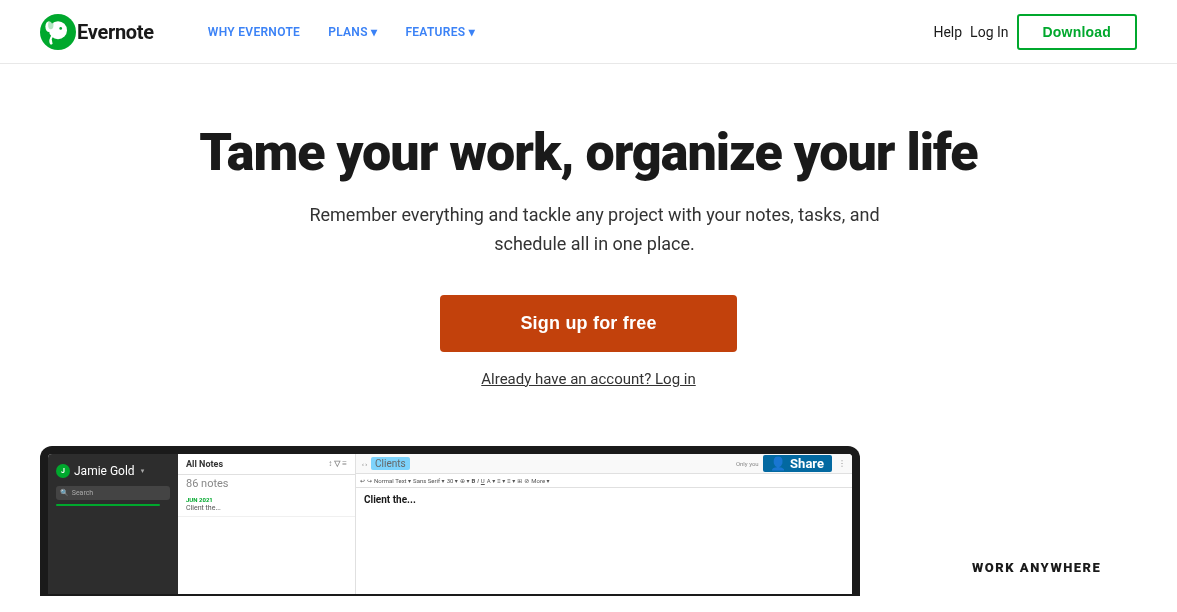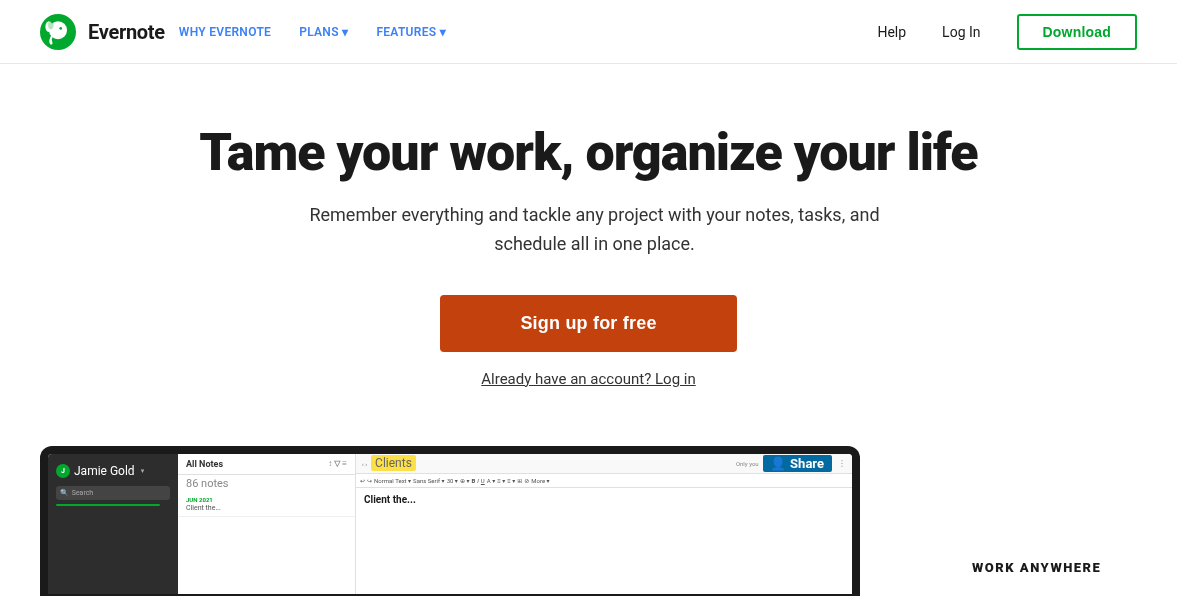--- a/index.html
+++ b/index.html
@@ -22,22 +22,23 @@
       align-items: center;
       padding: 0 40px;
       height: 64px;
       border-bottom: 1px solid #e8e8e8;
       position: relative;
     }
 
     .nav-logo {
       display: flex;
       align-items: center;
-      gap: 12px;
+      gap: 1px;
       text-decoration: none;
+      margin-right: 40px;
     }
 
     .nav-logo-icon {
       width: 36px;
       height: 36px;
     }
 
     .nav-logo-text {
       font-size: 20px;
       font-weight: 700;
@@ -62,21 +63,21 @@
       display: flex;
       align-items: center;
       letter-spacing: 0.3px;
       text-transform: uppercase;
       cursor: pointer;
     }
 
     .nav-right {
       display: flex;
       align-items: center;
-      gap: 36px;
+      gap: 8px;
     }
 
     .nav-help, .nav-login {
       font-size: 14px;
       color: #1a1a1a;
       text-decoration: none;
       cursor: pointer;
     }
 
     .nav-download-btn {
@@ -259,23 +260,23 @@
       height: 20px;
       background: #f9f9f9;
       border-bottom: 1px solid #e0e0e0;
       display: flex;
       align-items: center;
       padding: 0 6px;
       gap: 4px;
     }
 
     .mock-toolbar-tab {
-      font-size: 12px;
+      font-size: 10px;
       color: #666;
-      background: #fde047;
+      background: #7dd3fc;
       padding: 1px 4px;
       border-radius: 2px;
     }
 
     .mock-format-bar {
       height: 14px;
       background: #fff;
       border-bottom: 1px solid #e0e0e0;
       display: flex;
       align-items: center;

